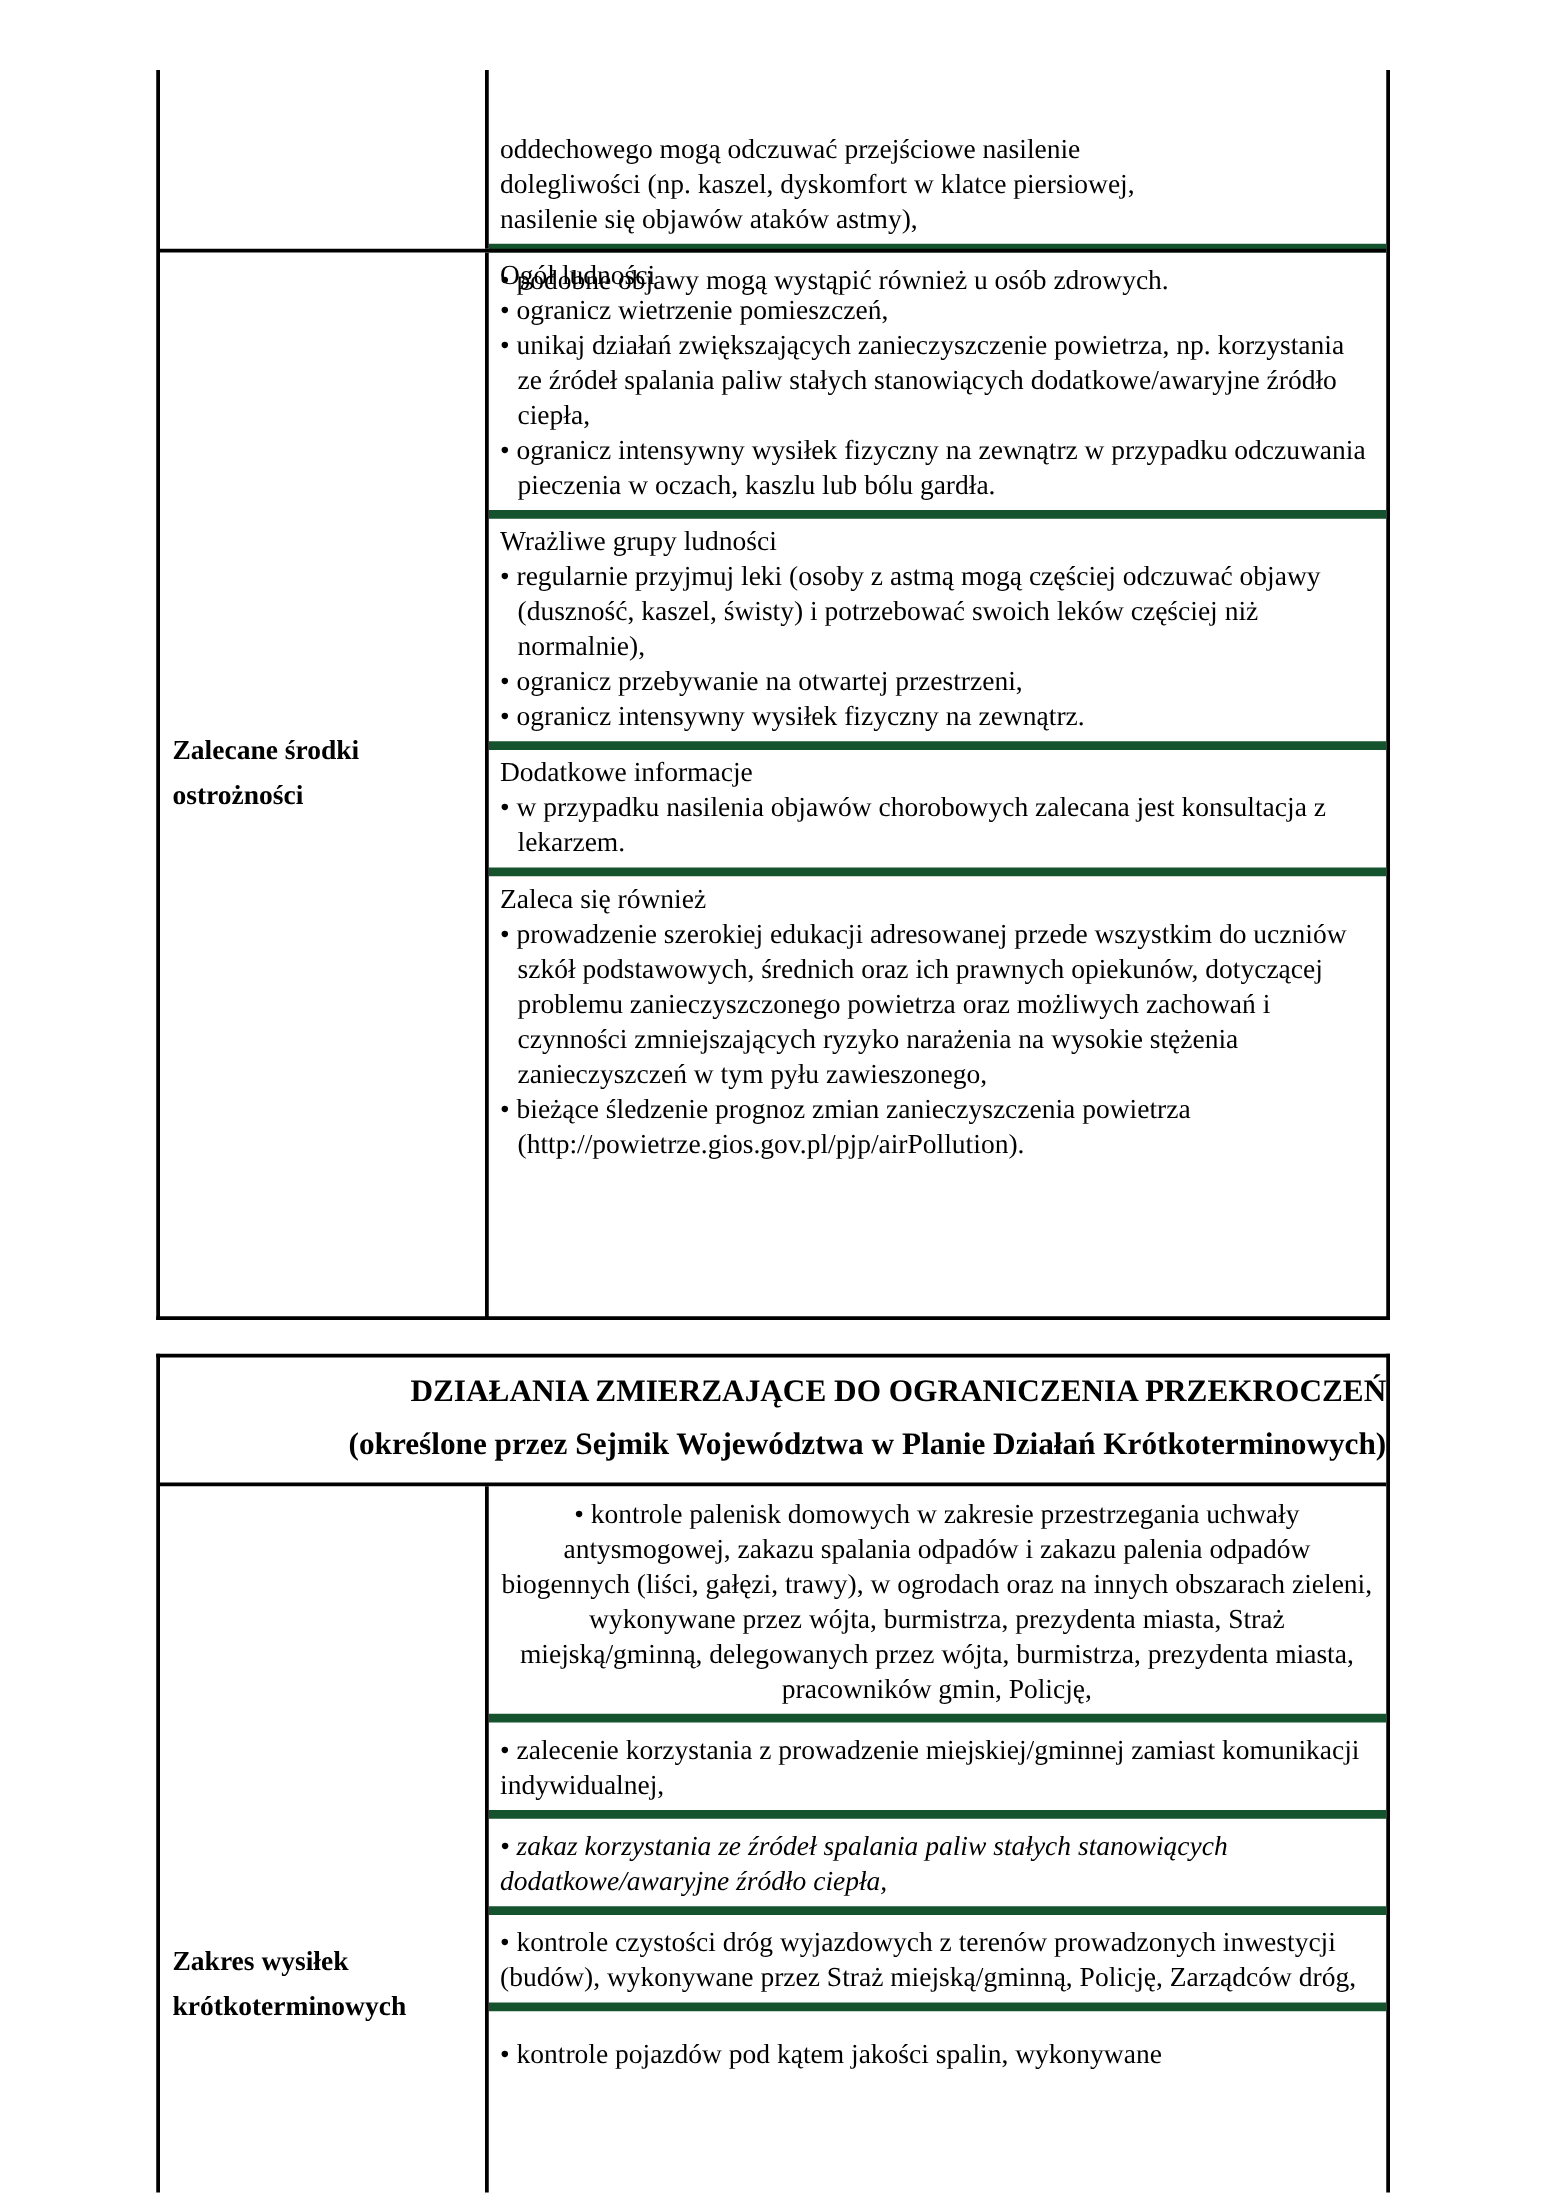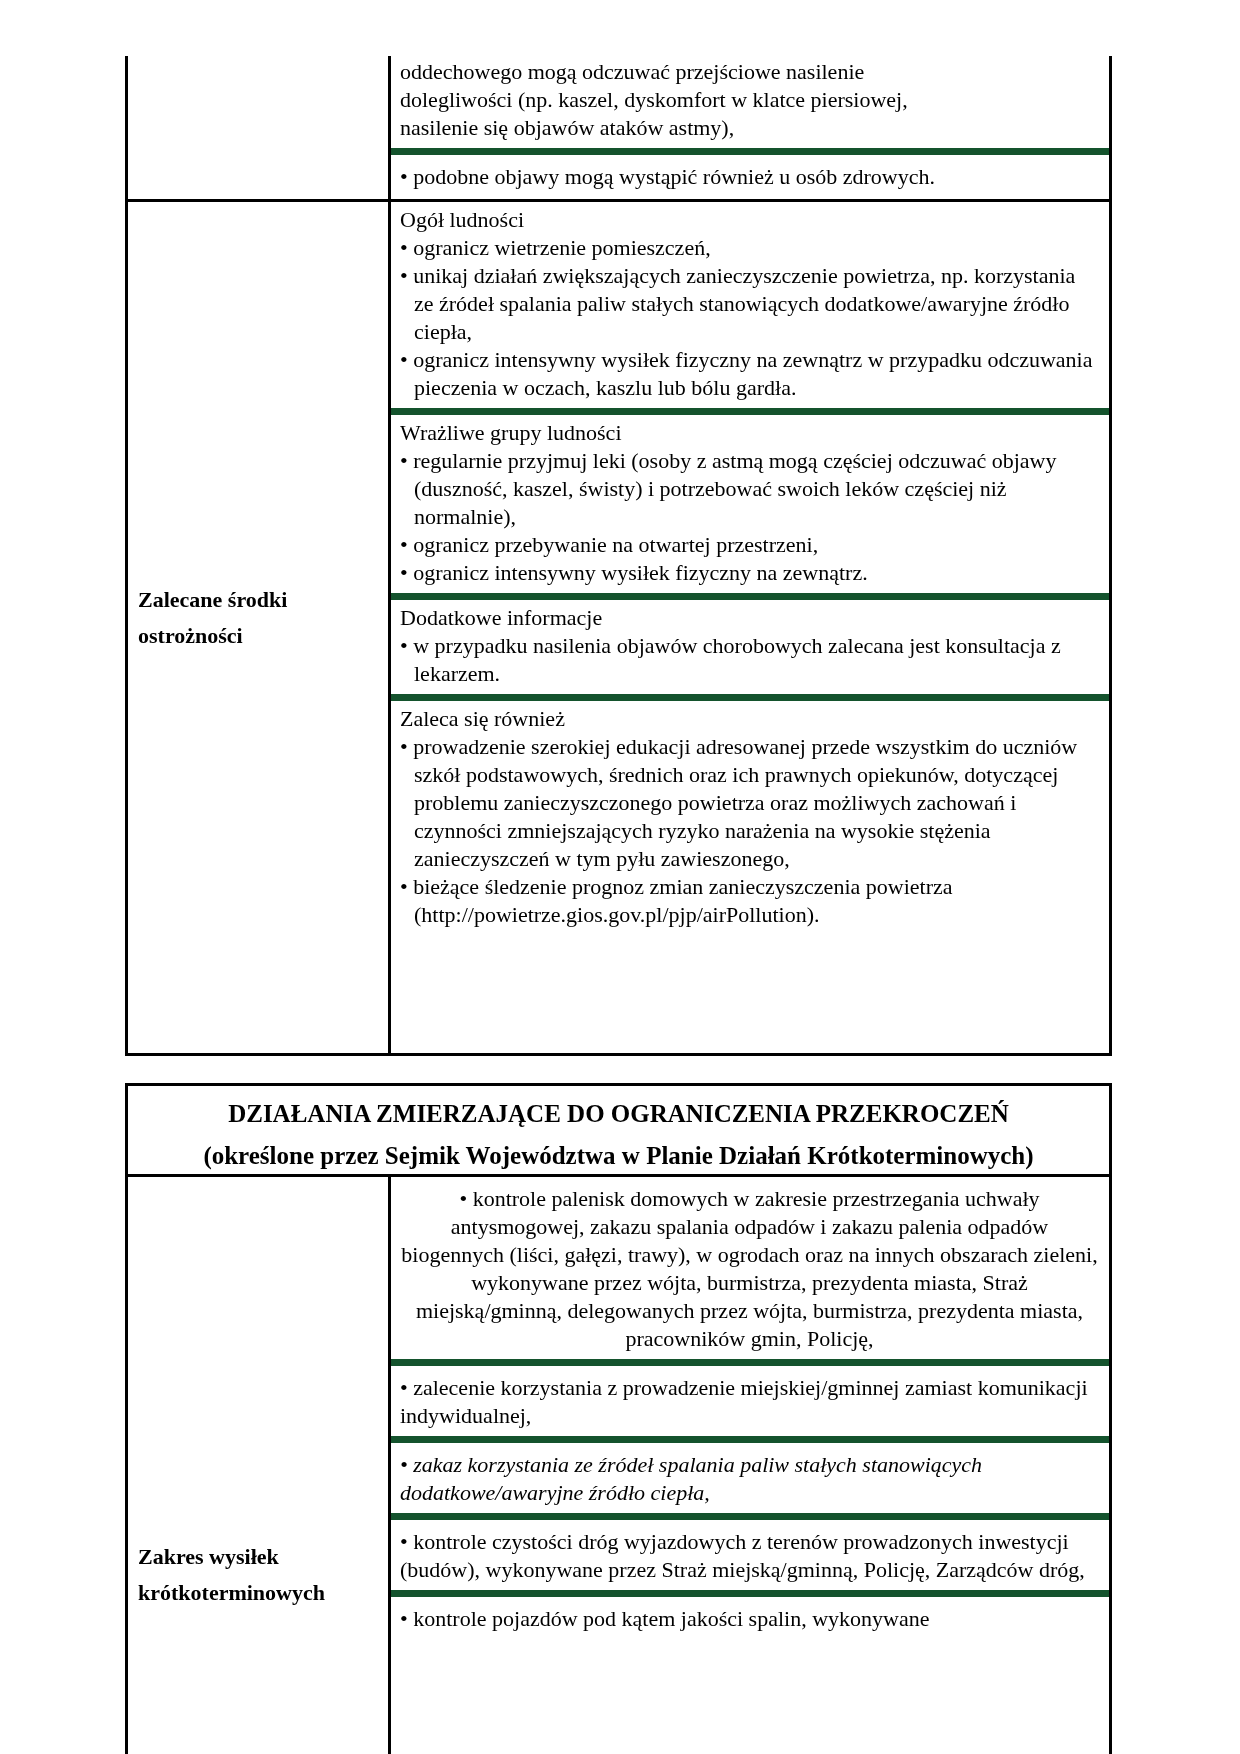--- a/index.html
+++ b/index.html
@@ -25,21 +25,21 @@
 </head>
 <body>
 
 <div class="tbl" style="top:56px; height:1000px; border-bottom:3px solid #000;">
 
   <div class="row" style="height:143px;">
     <div class="lcell" style="overflow:hidden;">
       <div class="clipped">dla zdrowia</div>
     </div>
     <div class="rcell">
-      <div class="sub" style="padding-top:2px;">
+      <div class="sub" style="padding-top:2px;margin-top:47px;">
         <div>oddechowego mogą odczuwać przejściowe nasilenie</div>
         <div>dolegliwości (np. kaszel, dyskomfort w klatce piersiowej,</div>
         <div>nasilenie się objawów ataków astmy),</div>
       </div>
       <div class="sub" style="padding-top:8px;">
         <div>• podobne objawy mogą wystąpić również u osób zdrowych.</div>
       </div>
     </div>
   </div>
 
@@ -67,21 +67,21 @@
       <div class="sub">
         <div class="heading">Zaleca się również</div>
         <div class="bullet">• prowadzenie szerokiej edukacji adresowanej przede wszystkim do uczniów szkół podstawowych, średnich oraz ich prawnych opiekunów, dotyczącej problemu zanieczyszczonego powietrza oraz możliwych zachowań i czynności zmniejszających ryzyko narażenia na wysokie stężenia zanieczyszczeń w tym pyłu zawieszonego,</div>
         <div class="bullet">• bieżące śledzenie prognoz zmian zanieczyszczenia powietrza (http://powietrze.gios.gov.pl/pjp/airPollution).</div>
       </div>
     </div>
   </div>
 </div>
 
 <div class="tbl" style="top:1083px; height:680px; border-top:3px solid #000;">
-  <div class="hdr" style="height:82px; box-sizing:content-box; padding:6px 0 0 0;">
+  <div class="hdr" style="height:82px; box-sizing:content-box; padding:6px 0 12px 0;text-align:right;">
     <div style="line-height:44px;">DZIAŁANIA ZMIERZAJĄCE DO OGRANICZENIA PRZEKROCZEŃ</div>
     <div style="line-height:40px;">(określone przez Sejmik Województwa w Planie Działań Krótkoterminowych)</div>
   </div>
   <div class="row hline" style="height:600px;">
     <div class="lcell">
       <div class="label" style="top:362px;">
         <div>Zakres wysiłek</div>
         <div>krótkoterminowych</div>
       </div>
     </div>
@@ -91,18 +91,18 @@
       </div>
       <div class="sub" style="padding-top:8px;">
         <div class="plain">• zalecenie korzystania z prowadzenie miejskiej/gminnej zamiast komunikacji indywidualnej,</div>
       </div>
       <div class="sub" style="padding-top:8px;font-style:italic;">
         <div class="plain">• zakaz korzystania ze źródeł spalania paliw stałych stanowiących dodatkowe/awaryjne źródło ciepła,</div>
       </div>
       <div class="sub" style="padding-top:8px;">
         <div class="plain">• kontrole czystości dróg wyjazdowych z terenów prowadzonych inwestycji (budów), wykonywane przez Straż miejską/gminną, Policję, Zarządców dróg,</div>
       </div>
-      <div class="sub" style="padding-top:8px;">
+      <div class="sub" style="padding-top:20px;">
         <div class="plain">• kontrole pojazdów pod kątem jakości spalin, wykonywane</div>
       </div>
     </div>
   </div>
 </div>
 
 </body></html>

